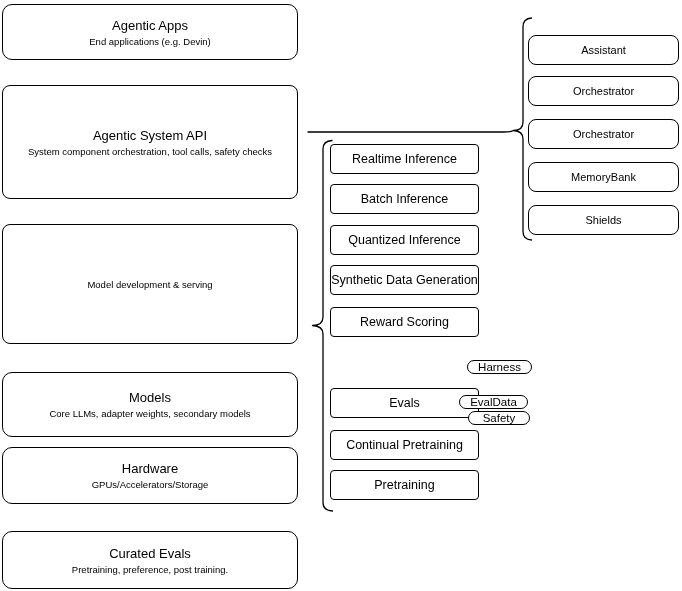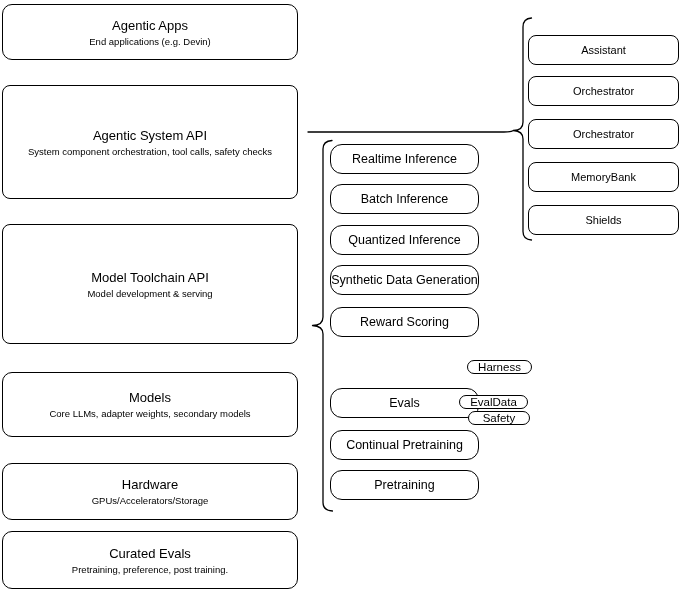--- a/index.html
+++ b/index.html
@@ -28,21 +28,21 @@
     align-items: center;
     justify-content: center;
     text-align: center;
     z-index: 2;
   }
   .left-node { left: 2px; width: 296px; }
   .r10 { border-radius: 10px; }
   .r26 { border-radius: 8px; }
   .node-title { font-size: 13px; line-height: 17px; white-space: nowrap; }
   .node-sub   { font-size: 9.5px; line-height: 13px; margin-top: 1px; white-space: nowrap; }
-  .mid-node   { left: 330px; width: 149px; height: 30px; border-radius: 12px; font-size: 12.5px; white-space: nowrap; }
+  .mid-node   { left: 330px; width: 149px; height: 30px; border-radius: 4px; font-size: 12.5px; white-space: nowrap; }
   .right-node { left: 528px; width: 151px; height: 30px; border-radius: 8px; font-size: 11px; white-space: nowrap; }
   .pill {
     position: absolute;
     box-sizing: border-box;
     background: #ffffff;
     border: 1.3px solid #000000;
     border-radius: 8px;
     height: 14px;
     display: flex;
     align-items: center;
@@ -68,30 +68,29 @@
     <div class="node-title">Agentic Apps</div>
     <div class="node-sub">End applications (e.g. Devin)</div>
   </div>
 
   <div class="node left-node r26" style="top:85px;height:114px">
     <div class="node-title">Agentic System API</div>
     <div class="node-sub">System component orchestration, tool calls, safety checks</div>
   </div>
 
   <div class="node left-node r26" style="top:224px;height:120px">
-    <div class="node-title">Model Toolchain API</div>
     <div class="node-sub">Model development &amp; serving</div>
   </div>
 
   <div class="node left-node r10" style="top:372px;height:65px">
     <div class="node-title">Models</div>
     <div class="node-sub">Core LLMs, adapter weights, secondary models</div>
   </div>
 
-  <div class="node left-node r10" style="top:463px;height:57px">
+  <div class="node left-node r10" style="top:447px;height:57px">
     <div class="node-title">Hardware</div>
     <div class="node-sub">GPUs/Accelerators/Storage</div>
   </div>
 
   <div class="node left-node r10" style="top:531px;height:58px">
     <div class="node-title">Curated Evals</div>
     <div class="node-sub">Pretraining, preference, post training.</div>
   </div>
 
   <div class="node mid-node" style="top:144px">

